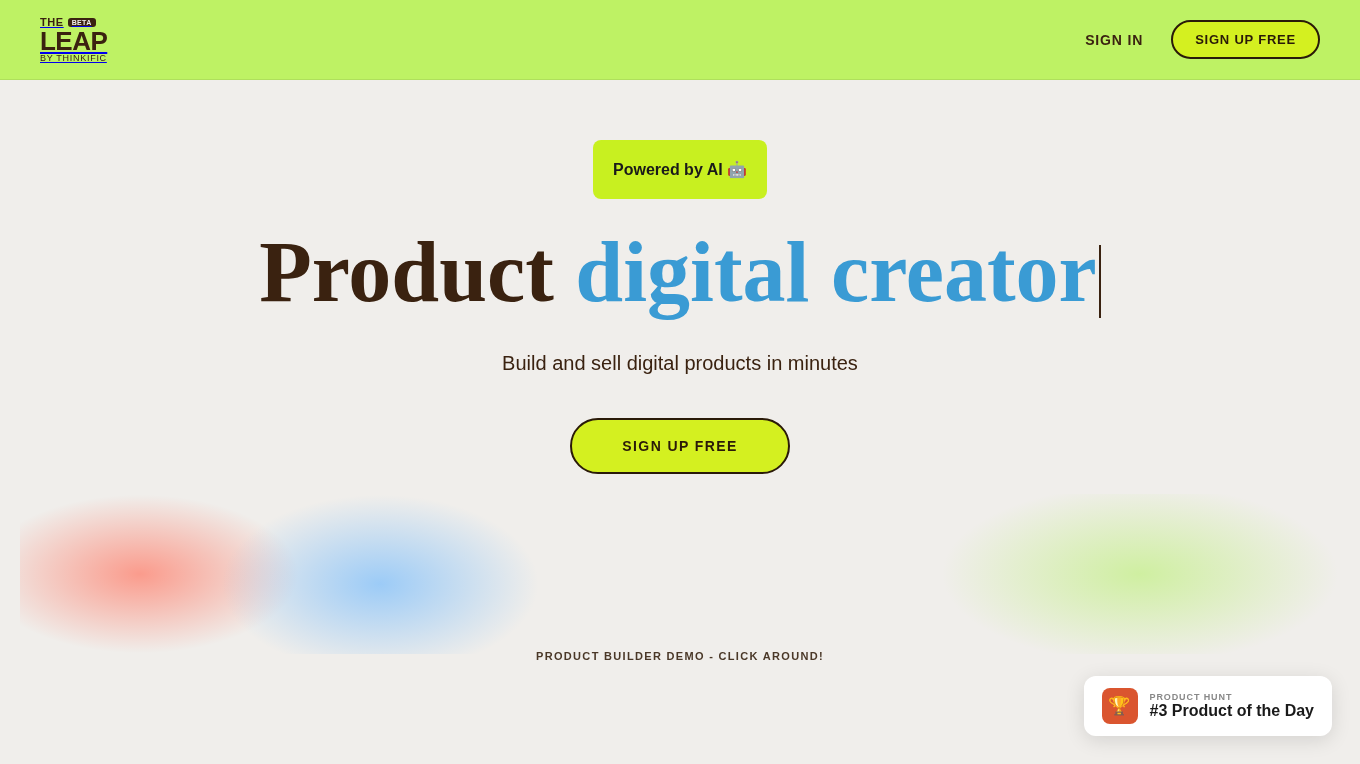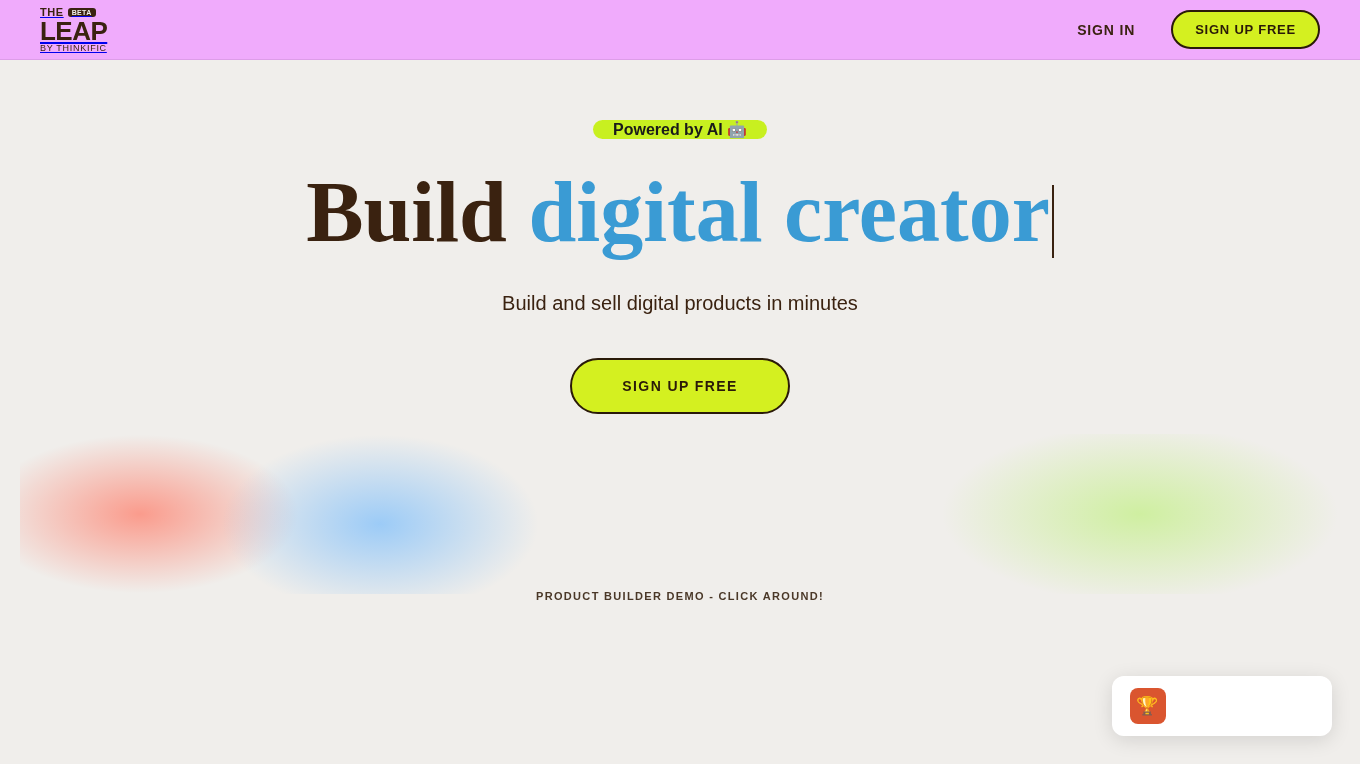--- a/index.html
+++ b/index.html
@@ -10,22 +10,22 @@
       min-height: 764px;
       overflow-x: hidden;
     }
 
     
     nav {
       display: flex;
       align-items: center;
       justify-content: space-between;
       padding: 0 40px;
-      height: 60px;
-      background: #f0abfc;
+      height: 80px;
+      background: #bef264;
       border-bottom: 1px solid rgba(0,0,0,0.08);
       position: relative;
       z-index: 10;
     }
 
     .nav-logo {
       display: flex;
       flex-direction: column;
       line-height: 1;
     }
@@ -78,21 +78,21 @@
       text-decoration: none;
       color: #3a2210;
       font-size: 14px;
       font-weight: 600;
       letter-spacing: 0.06em;
     }
 
     .nav-right {
       display: flex;
       align-items: center;
-      gap: 36px;
+      gap: 28px;
     }
 
     .sign-in-link {
       text-decoration: none;
       color: #3a2210;
       font-size: 14px;
       font-weight: 600;
       letter-spacing: 0.06em;
     }
 
@@ -116,22 +116,22 @@
       flex-direction: column;
       align-items: center;
       text-align: center;
       padding: 60px 20px 20px;
       position: relative;
     }
 
     .powered-badge {
       background: #c8f020;
       color: #1a1a1a;
-      border-radius: 16px;
-      padding: 0 20px;
+      border-radius: 8px;
+      padding: 20px 20px;
       font-size: 16px;
       font-weight: 600;
       margin-bottom: 28px;
       display: inline-block;
     }
 
     .hero-headline {
       font-size: 86px;
       font-weight: 700;
       line-height: 1.05;
@@ -302,21 +302,21 @@
   <div class="nav-right">
     <a href="#" class="sign-in-link">SIGN IN</a>
     <a href="#" class="sign-up-btn-nav">SIGN UP FREE</a>
   </div>
 </nav>
 
 <section class="hero">
   <div class="powered-badge">Powered by AI 🤖</div>
 
   <h1 class="hero-headline">
-    <span>Build </span><span class="highlight">digital creator</span><span class="cursor-line"></span><br>
+    <span>Product </span><span class="highlight">digital creator</span><span class="cursor-line"></span><br>
   </h1>
 
   <p class="hero-subtext">
     <span>Build and sell digital products in minutes</span><br>
   </p>
 
   <a href="#" class="sign-up-btn-hero">SIGN UP FREE</a>
 
   <div class="gradient-area">
     <div class="blob-red"></div>
@@ -324,13 +324,17 @@
     <div class="blob-green"></div>
   </div>
 
   <div class="bottom-bar">
     <span class="product-demo-text">PRODUCT BUILDER DEMO - CLICK AROUND!</span>
   </div>
 </section>
 
 <div class="product-hunt-badge">
   <div class="ph-icon">🏆</div>
+  <div class="ph-text-block">
+    <span class="ph-label">PRODUCT HUNT</span>
+    <span class="ph-title">#3 Product of the Day</span>
+  </div>
 </div>
 
 </body></html>

